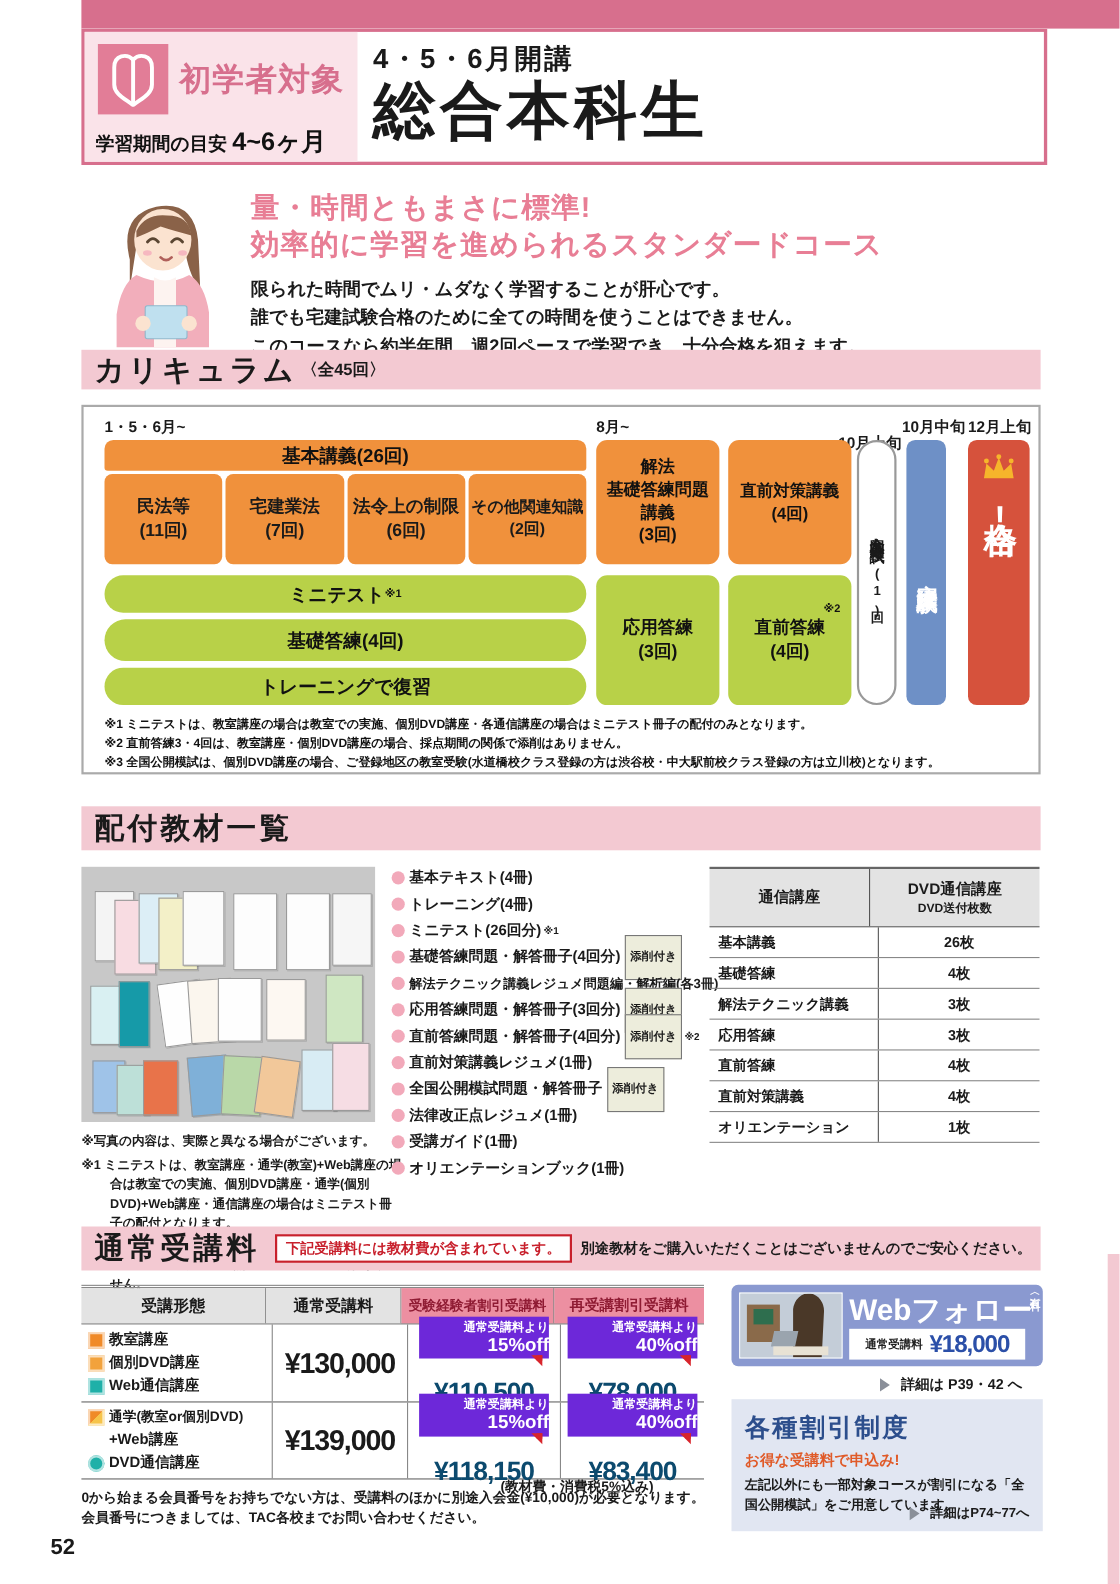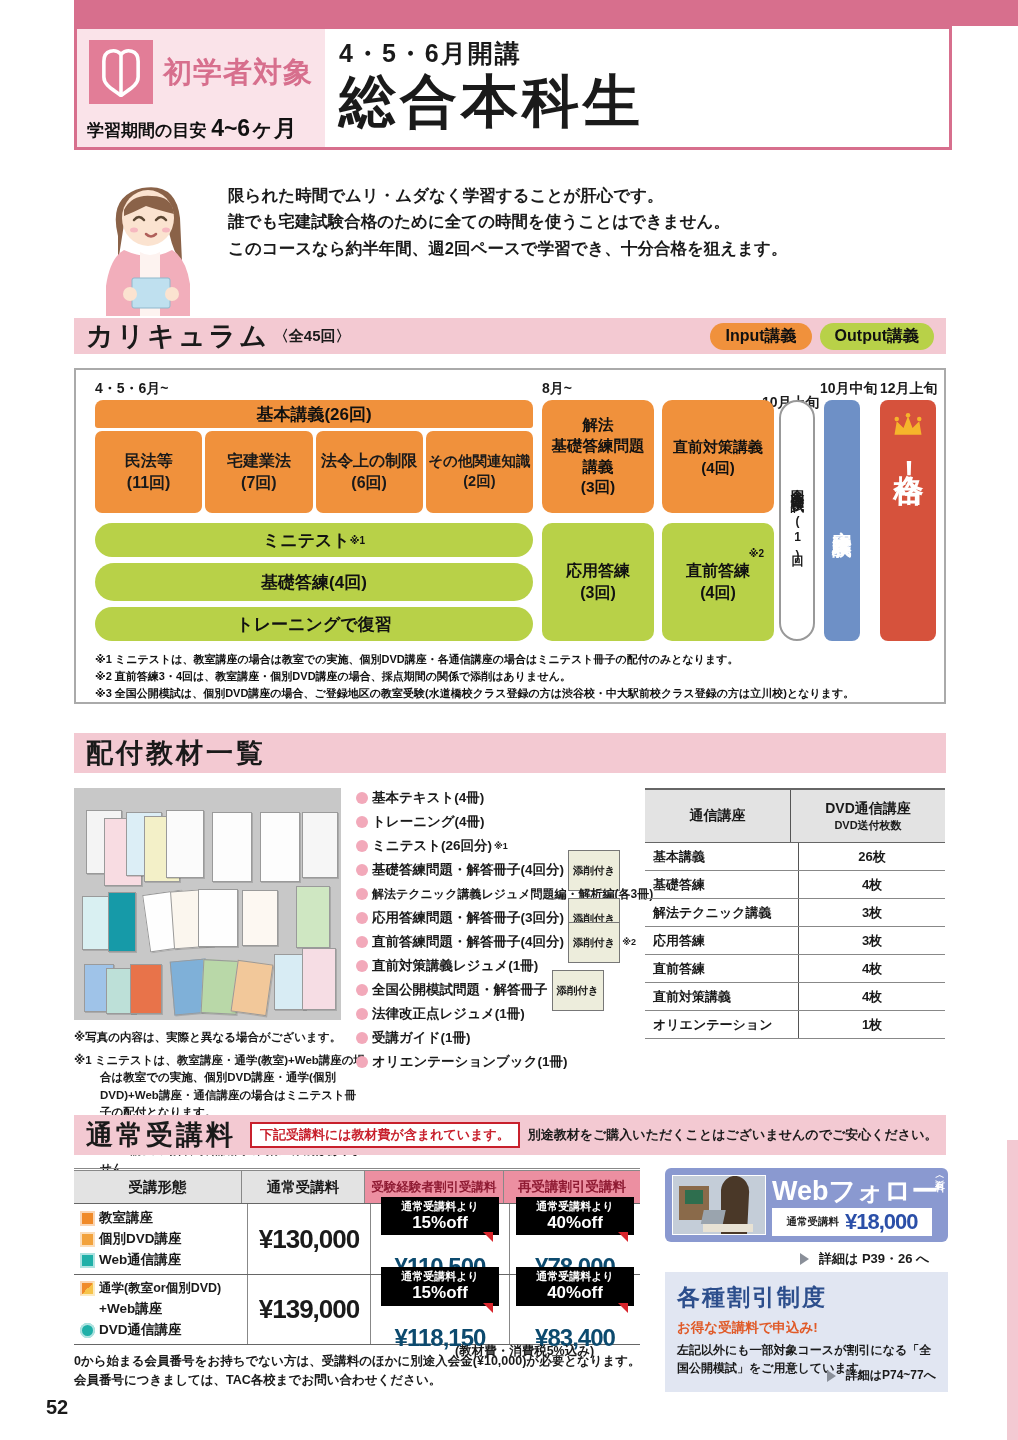--- a/index.html
+++ b/index.html
@@ -82,21 +82,21 @@
   .ft-row>div{border-right:1px solid #888;}
   .ft-row>div:last-child{border-right:none;}
   .cell-form{width:167px;padding:7px 0 7px 6px;display:flex;flex-direction:column;justify-content:center;gap:3px;}
   .fline{display:flex;align-items:center;font-size:13.5px;white-space:nowrap;}
   .fline.cont{padding-left:19px;}
   .ficon{width:15px;height:15px;margin-right:4px;flex:none;box-shadow:inset 0 0 0 2px rgba(255,255,255,.65);}
   .ficon.round{border-radius:50%;}
   .cell-price{width:122px;display:flex;align-items:center;justify-content:center;font-size:26px;font-weight:900;letter-spacing:-1px;}
   .cell-disc{width:138px;display:flex;flex-direction:column;align-items:center;justify-content:center;padding:6px 0;}
   .cell-disc:last-child{flex:1;}
-  .disc-box{position:relative;background:#000000;color:#fff;width:118px;text-align:center;padding:2px 0 3px;}
+  .disc-box{position:relative;background:#6d28d9;color:#fff;width:118px;text-align:right;padding:2px 0 3px;}
   .disc-box:after{content:"";position:absolute;right:6px;bottom:-7px;border:5px solid transparent;border-top-color:#d8252c;border-right-color:#d8252c;}
   .disc-more{font-size:11px;font-weight:bold;display:block;}
   .disc-off{font-size:17px;font-weight:900;display:block;line-height:1.1;}
   .disc-price{margin-top:18px;color:#0c4a6e;font-size:24px;font-weight:900;letter-spacing:-1px;}
   .tax-note{left:455px;top:1343px;font-size:12.5px;font-weight:bold;}
   .fee-notes{left:74px;top:1352px;font-size:12.5px;font-weight:bold;line-height:1.5;}
 
   
   .web-box{left:665px;top:1168px;width:283px;height:74px;background:#8a99d0;border-radius:6px;display:flex;align-items:center;padding:0;}
   .web-photo{width:92px;height:58px;margin-left:7px;background:#b9c6d8;position:relative;overflow:hidden;flex:none;border:1px solid #fff;}
@@ -157,38 +157,38 @@
       <ellipse cx="86" cy="64" rx="4" ry="2.5" fill="#f6b8c0"></ellipse>
       <path d="M66 68 q5 5 10 0" stroke="#b0605a" stroke-width="2.5" fill="none" stroke-linecap="round"></path>
       <path d="M44 84 Q30 92 26 120 L26 150 L110 150 L110 118 Q106 92 92 84 Q70 96 44 84 Z" fill="#f2aebb"></path>
       <path d="M60 86 L60 150 L80 150 L80 86 Q70 92 60 86 Z" fill="#fdf3f0"></path>
       <rect x="52" y="112" width="38" height="30" rx="2" fill="#bfe0ef" stroke="#8fb8cc"></rect>
       <circle cx="50" cy="128" r="7" fill="#fbe3d0"></circle>
       <circle cx="92" cy="128" r="7" fill="#fbe3d0"></circle>
     </svg>
   </div>
   <div class="abs intro-text">
+    <div class="headline">
+      <div>量・時間ともまさに標準!</div>
+      <div>効率的に学習を進められるスタンダードコース</div>
+    </div>
     <div class="intro-body">
       <div>限られた時間でムリ・ムダなく学習することが肝心です。</div>
       <div>誰でも宅建試験合格のために全ての時間を使うことはできません。</div>
       <div>このコースなら約半年間、週2回ペースで学習でき、十分合格を狙えます。</div>
     </div>
   </div>
 
   <div class="abs band" style="top:318px;height:36px;">
     <span class="band-title">カリキュラム</span>
     <span class="band-sub">〈全45回〉</span>
-    <span class="legend">
-      <span class="pill input">Input講義</span>
-      <span class="pill output">Output講義</span>
-    </span>
   </div>
 
   <div class="abs curr-box">
-    <span class="tl" style="left:19px;top:10px;">4・5・6月~</span>
+    <span class="tl" style="left:19px;top:10px;">1・5・6月~</span>
     <span class="tl" style="left:466px;top:10px;">8月~</span>
     <span class="tl" style="left:686px;top:24px;">10月上旬</span>
     <span class="tl" style="left:744px;top:10px;">10月中旬</span>
     <span class="tl" style="left:804px;top:10px;">12月上旬</span>
 
     <div class="cbox orange" style="left:19px;top:30px;width:438px;height:28px;border-radius:8px 8px 3px 3px;font-size:17px;">基本講義(26回)</div>
     <div class="basic-row" style="left:19px;top:61px;width:438px;height:82px;">
       <div class="sub">民法等
 (11回)</div>
       <div class="sub">宅建業法
@@ -473,21 +473,21 @@
       <span class="web-paid">〈有料〉</span>
       <span class="web-price-box">
         <span class="web-price-label">通常受講料</span>
         <span class="web-price">¥18,000</span>
       </span>
     </div>
   </div>
   <div class="abs" style="left:800px;top:1250px;">
     <span class="detail-link">
         <span class="tri"></span>
-        <span>詳細は P39・26 へ</span>
+        <span>詳細は P39・42 へ</span>
       </span>
   </div>
 
   <div class="abs disc-sys">
     <div class="disc-sys-title">各種割引制度</div>
     <div class="disc-sys-lead">お得な受講料で申込み!</div>
     <div class="disc-sys-body">左記以外にも一部対象コースが割引になる「全国公開模試」をご用意しています。</div>
     <div class="disc-sys-link">
       <span class="detail-link">
           <span class="tri"></span>

